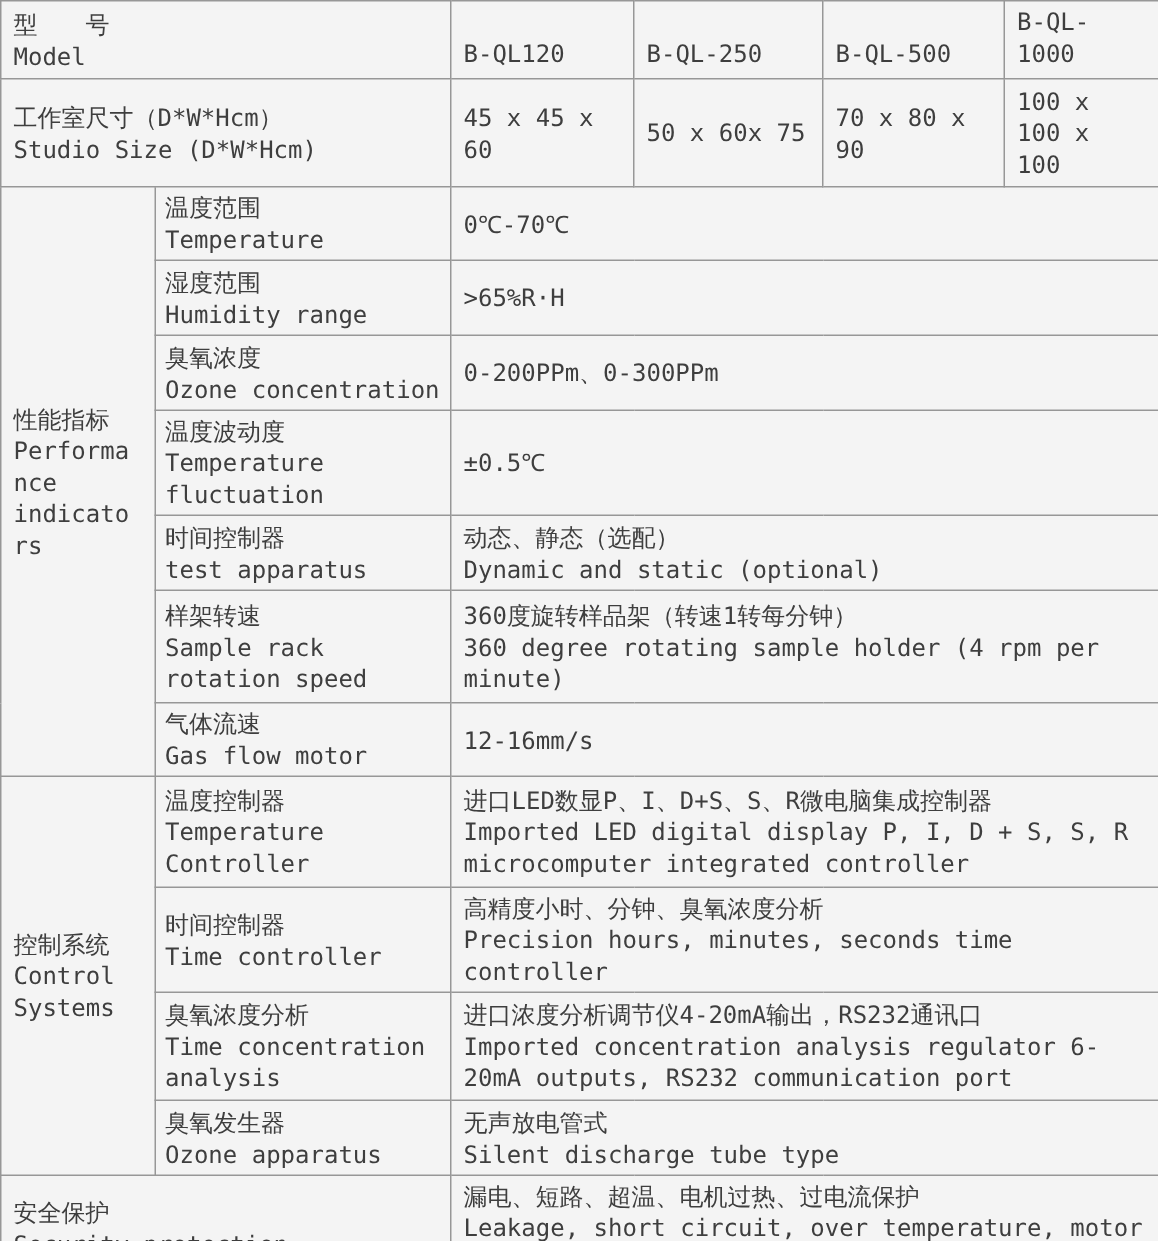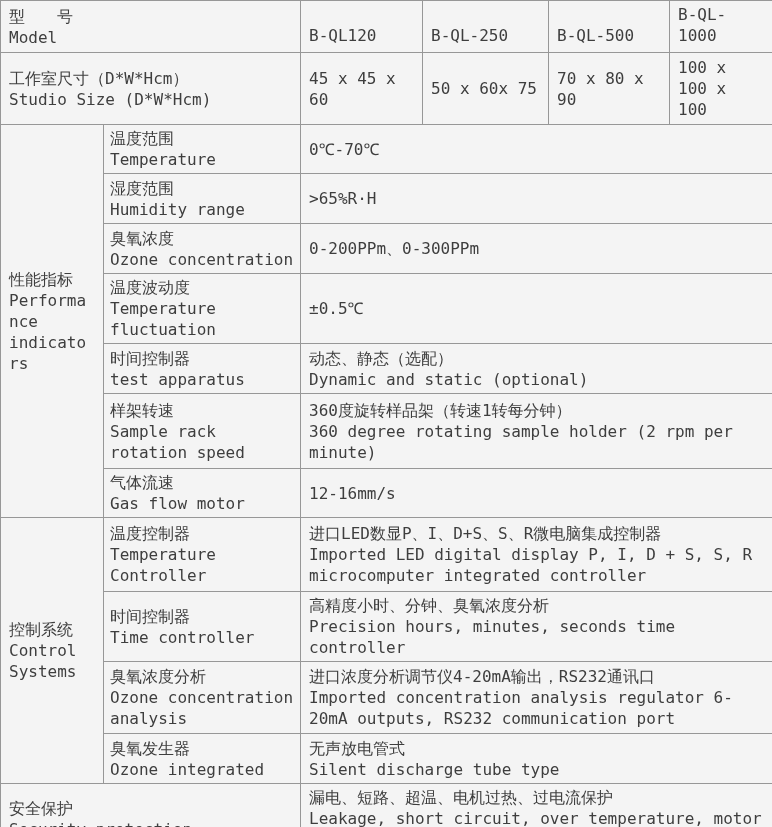--- a/index.html
+++ b/index.html
@@ -132,21 +132,21 @@
       <div class="ln">Dynamic and static (optional)</div>
     </td>
   </tr>
   <tr style="height:75px">
     <td class="lbl">
       <div class="ln">样架转速</div>
       <div class="ln">Sample rack rotation speed</div>
     </td>
     <td colspan="4">
       <div class="ln">360度旋转样品架（转速1转每分钟）</div>
-      <div class="ln">360 degree rotating sample holder (2 rpm per minute)</div>
+      <div class="ln">360 degree rotating sample holder (4 rpm per minute)</div>
     </td>
   </tr>
   <tr style="height:49px">
     <td class="lbl">
       <div class="ln">气体流速</div>
       <div class="ln">Gas flow motor</div>
     </td>
     <td colspan="4">
       <div class="ln">12-16mm/s</div>
     </td>
@@ -172,31 +172,31 @@
       <div class="ln">Time controller</div>
     </td>
     <td colspan="4">
       <div class="ln">高精度小时、分钟、臭氧浓度分析</div>
       <div class="ln">Precision hours, minutes, seconds time controller</div>
     </td>
   </tr>
   <tr style="height:72px">
     <td class="lbl">
       <div class="ln">臭氧浓度分析</div>
-      <div class="ln">Ozone concentration analysis</div>
+      <div class="ln">Time concentration analysis</div>
     </td>
     <td colspan="4">
       <div class="ln">进口浓度分析调节仪4-20mA输出，RS232通讯口</div>
       <div class="ln">Imported concentration analysis regulator 6-20mA outputs, RS232 communication port</div>
     </td>
   </tr>
   <tr style="height:50px">
     <td class="lbl">
       <div class="ln">臭氧发生器</div>
-      <div class="ln">Ozone integrated</div>
+      <div class="ln">Ozone apparatus</div>
     </td>
     <td colspan="4">
       <div class="ln">无声放电管式</div>
       <div class="ln">Silent discharge tube type</div>
     </td>
   </tr>
 
   <tr style="height:70px">
     <td colspan="2">
       <div class="ln">安全保护</div>

